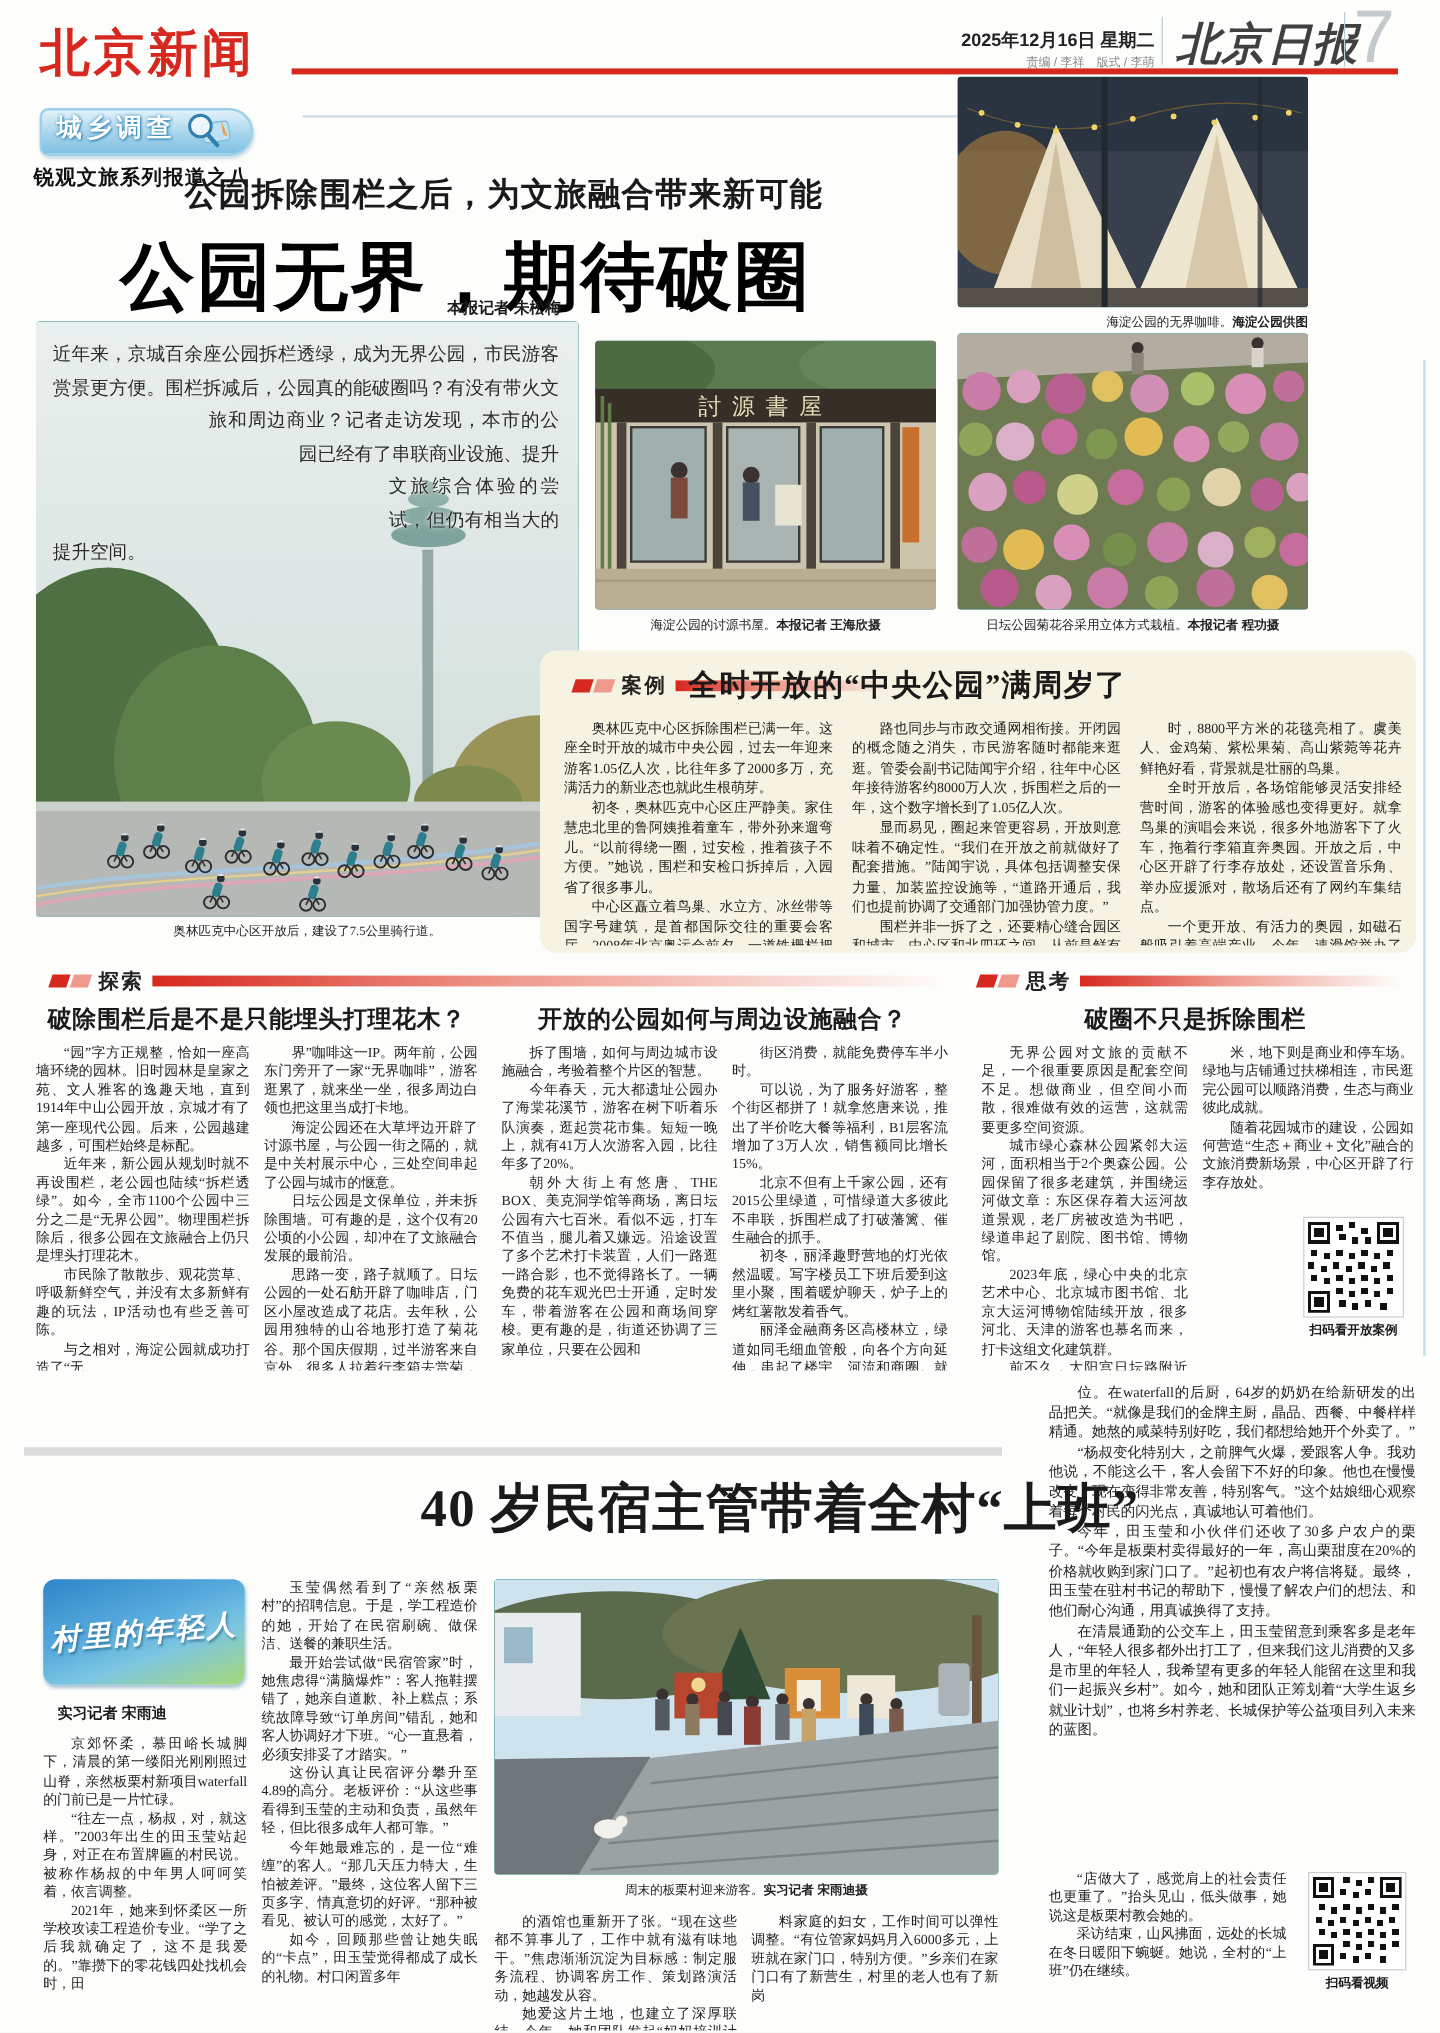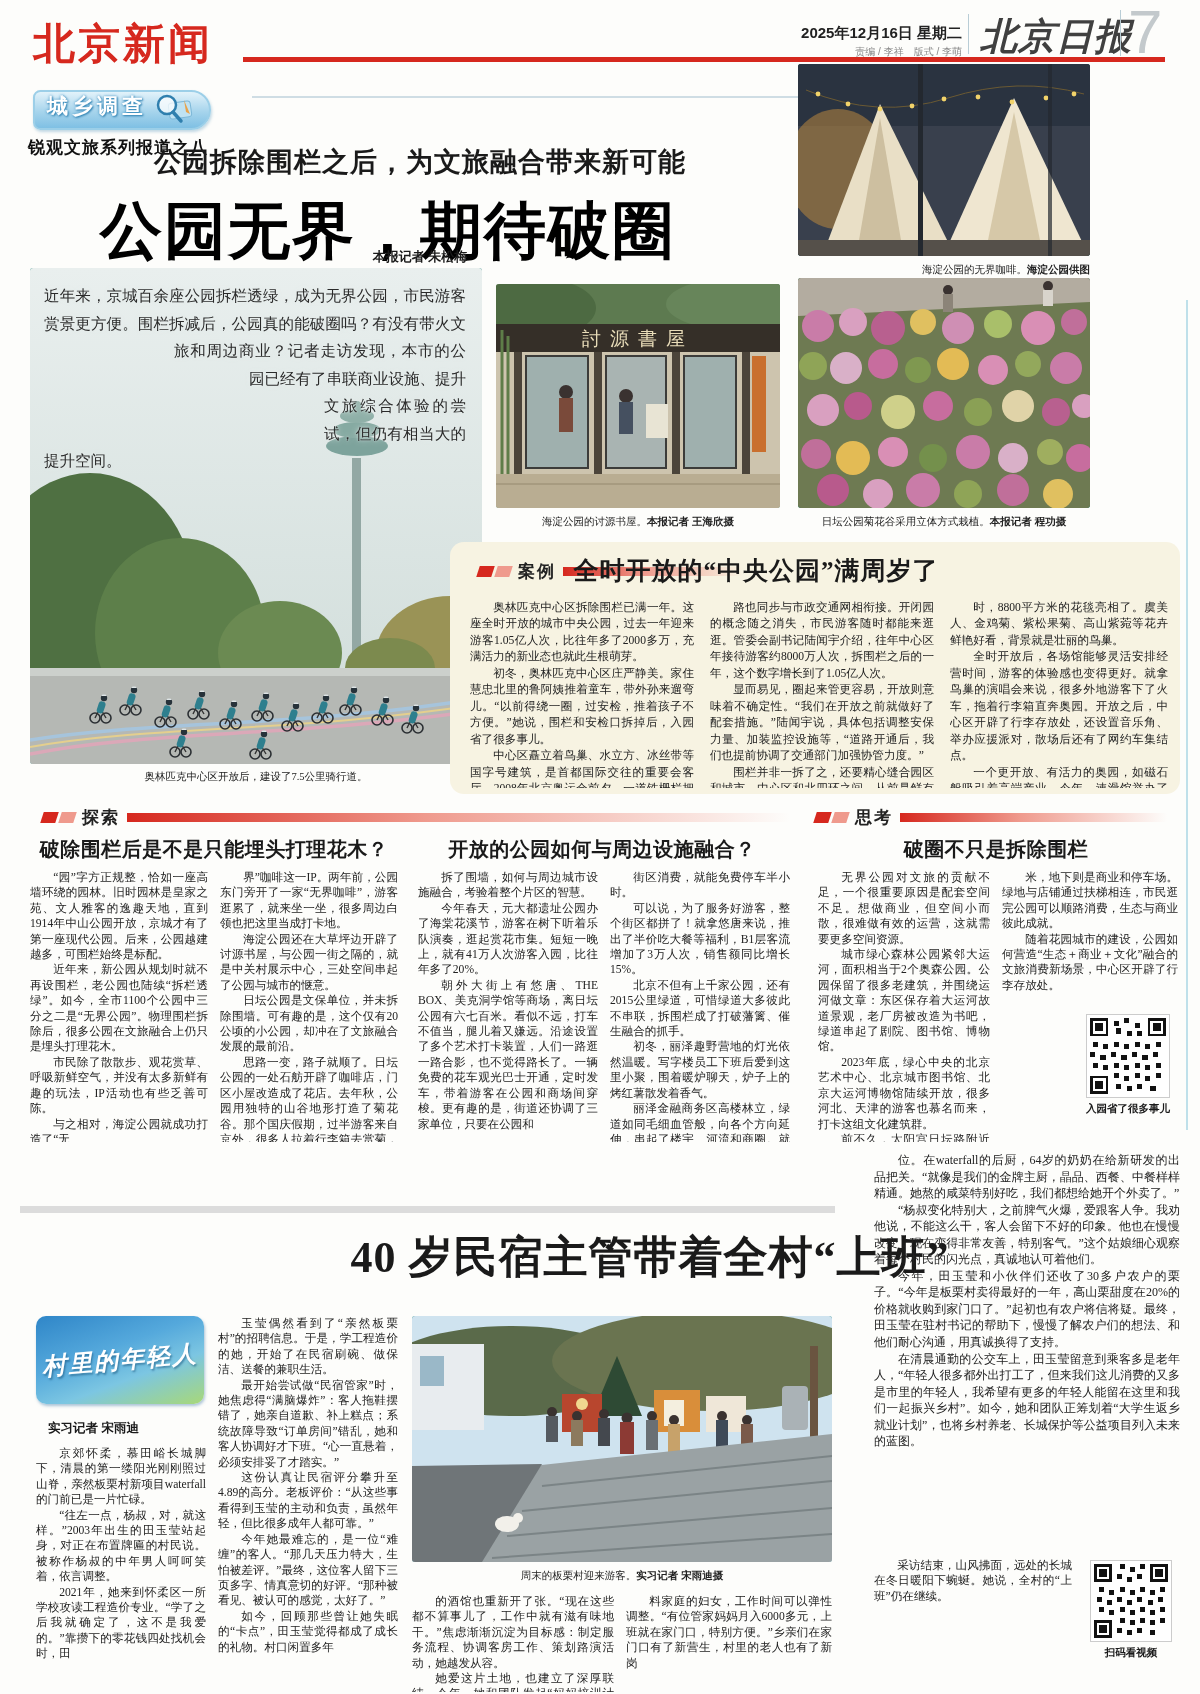--- a/index.html
+++ b/index.html
@@ -410,21 +410,21 @@
           <rect x="23" y="1" width="5" height="5"></rect>
           <rect x="1" y="23" width="5" height="5"></rect>
         </g>
       <g fill="#111">
           <rect x="2" y="2" width="3" height="3"></rect>
           <rect x="24" y="2" width="3" height="3"></rect>
           <rect x="2" y="24" width="3" height="3"></rect>
         </g>
     </svg>
   </div>
-  <div class="abs qr-cap hei" style="left:1068px;top:1102px;width:120px;">入园省了很多事儿</div>
+  <div class="abs qr-cap hei" style="left:1068px;top:1102px;width:120px;">扫码看开放案例</div>
 
   <div class="abs divider"></div>
   <div class="abs edge-line"></div>
 
   <div class="abs feat-headline">40 岁民宿主管带着全村“上班”</div>
 
   <div class="abs young-badge">
     <div class="young-badge-text">村里的年轻人</div>
   </div>
   <div class="abs feat-byline hei">实习记者 宋雨迪</div>
@@ -501,20 +501,21 @@
     <p>料家庭的妇女，工作时间可以弹性调整。“有位管家妈妈月入6000多元，上班就在家门口，特别方便。”乡亲们在家门口有了新营生，村里的老人也有了新岗</p>
   </div>
 
   <div class="abs col body-col" style="left:874px;top:1152px;width:306px;height:394px;font-size:12px;line-height:1.38;">
     <p>位。在waterfall的后厨，64岁的奶奶在给新研发的出品把关。“就像是我们的金牌主厨，晶品、西餐、中餐样样精通。她熬的咸菜特别好吃，我们都想给她开个外卖了。”</p>
     <p>“杨叔变化特别大，之前脾气火爆，爱跟客人争。我劝他说，不能这么干，客人会留下不好的印象。他也在慢慢改变，现在变得非常友善，特别客气。”这个姑娘细心观察着每个村民的闪光点，真诚地认可着他们。</p>
     <p>今年，田玉莹和小伙伴们还收了30多户农户的栗子。“今年是板栗村卖得最好的一年，高山栗甜度在20%的价格就收购到家门口了。”起初也有农户将信将疑。最终，田玉莹在驻村书记的帮助下，慢慢了解农户们的想法、和他们耐心沟通，用真诚换得了支持。</p>
     <p>在清晨通勤的公交车上，田玉莹留意到乘客多是老年人，“年轻人很多都外出打工了，但来我们这儿消费的又多是市里的年轻人，我希望有更多的年轻人能留在这里和我们一起振兴乡村”。如今，她和团队正筹划着“大学生返乡就业计划”，也将乡村养老、长城保护等公益项目列入未来的蓝图。</p>
   </div>
   <div class="abs col body-col" style="left:874px;top:1558px;width:198px;height:132px;">
+    <p>“店做大了，感觉肩上的社会责任也更重了。”抬头见山，低头做事，她说这是板栗村教会她的。</p>
     <p>采访结束，山风拂面，远处的长城在冬日暖阳下蜿蜒。她说，全村的“上班”仍在继续。</p>
   </div>
 
   <div class="abs qr-box" style="left:1090px;top:1560px;width:82px;height:82px;">
     <svg width="74" height="74" viewBox="0 0 29 29" shape-rendering="crispEdges">
       <rect width="29" height="29" fill="#fff"></rect>
       <g fill="#111">
         <rect x="0" y="0" width="7" height="7"></rect>
           <rect x="22" y="0" width="7" height="7"></rect>
           <rect x="0" y="22" width="7" height="7"></rect>

